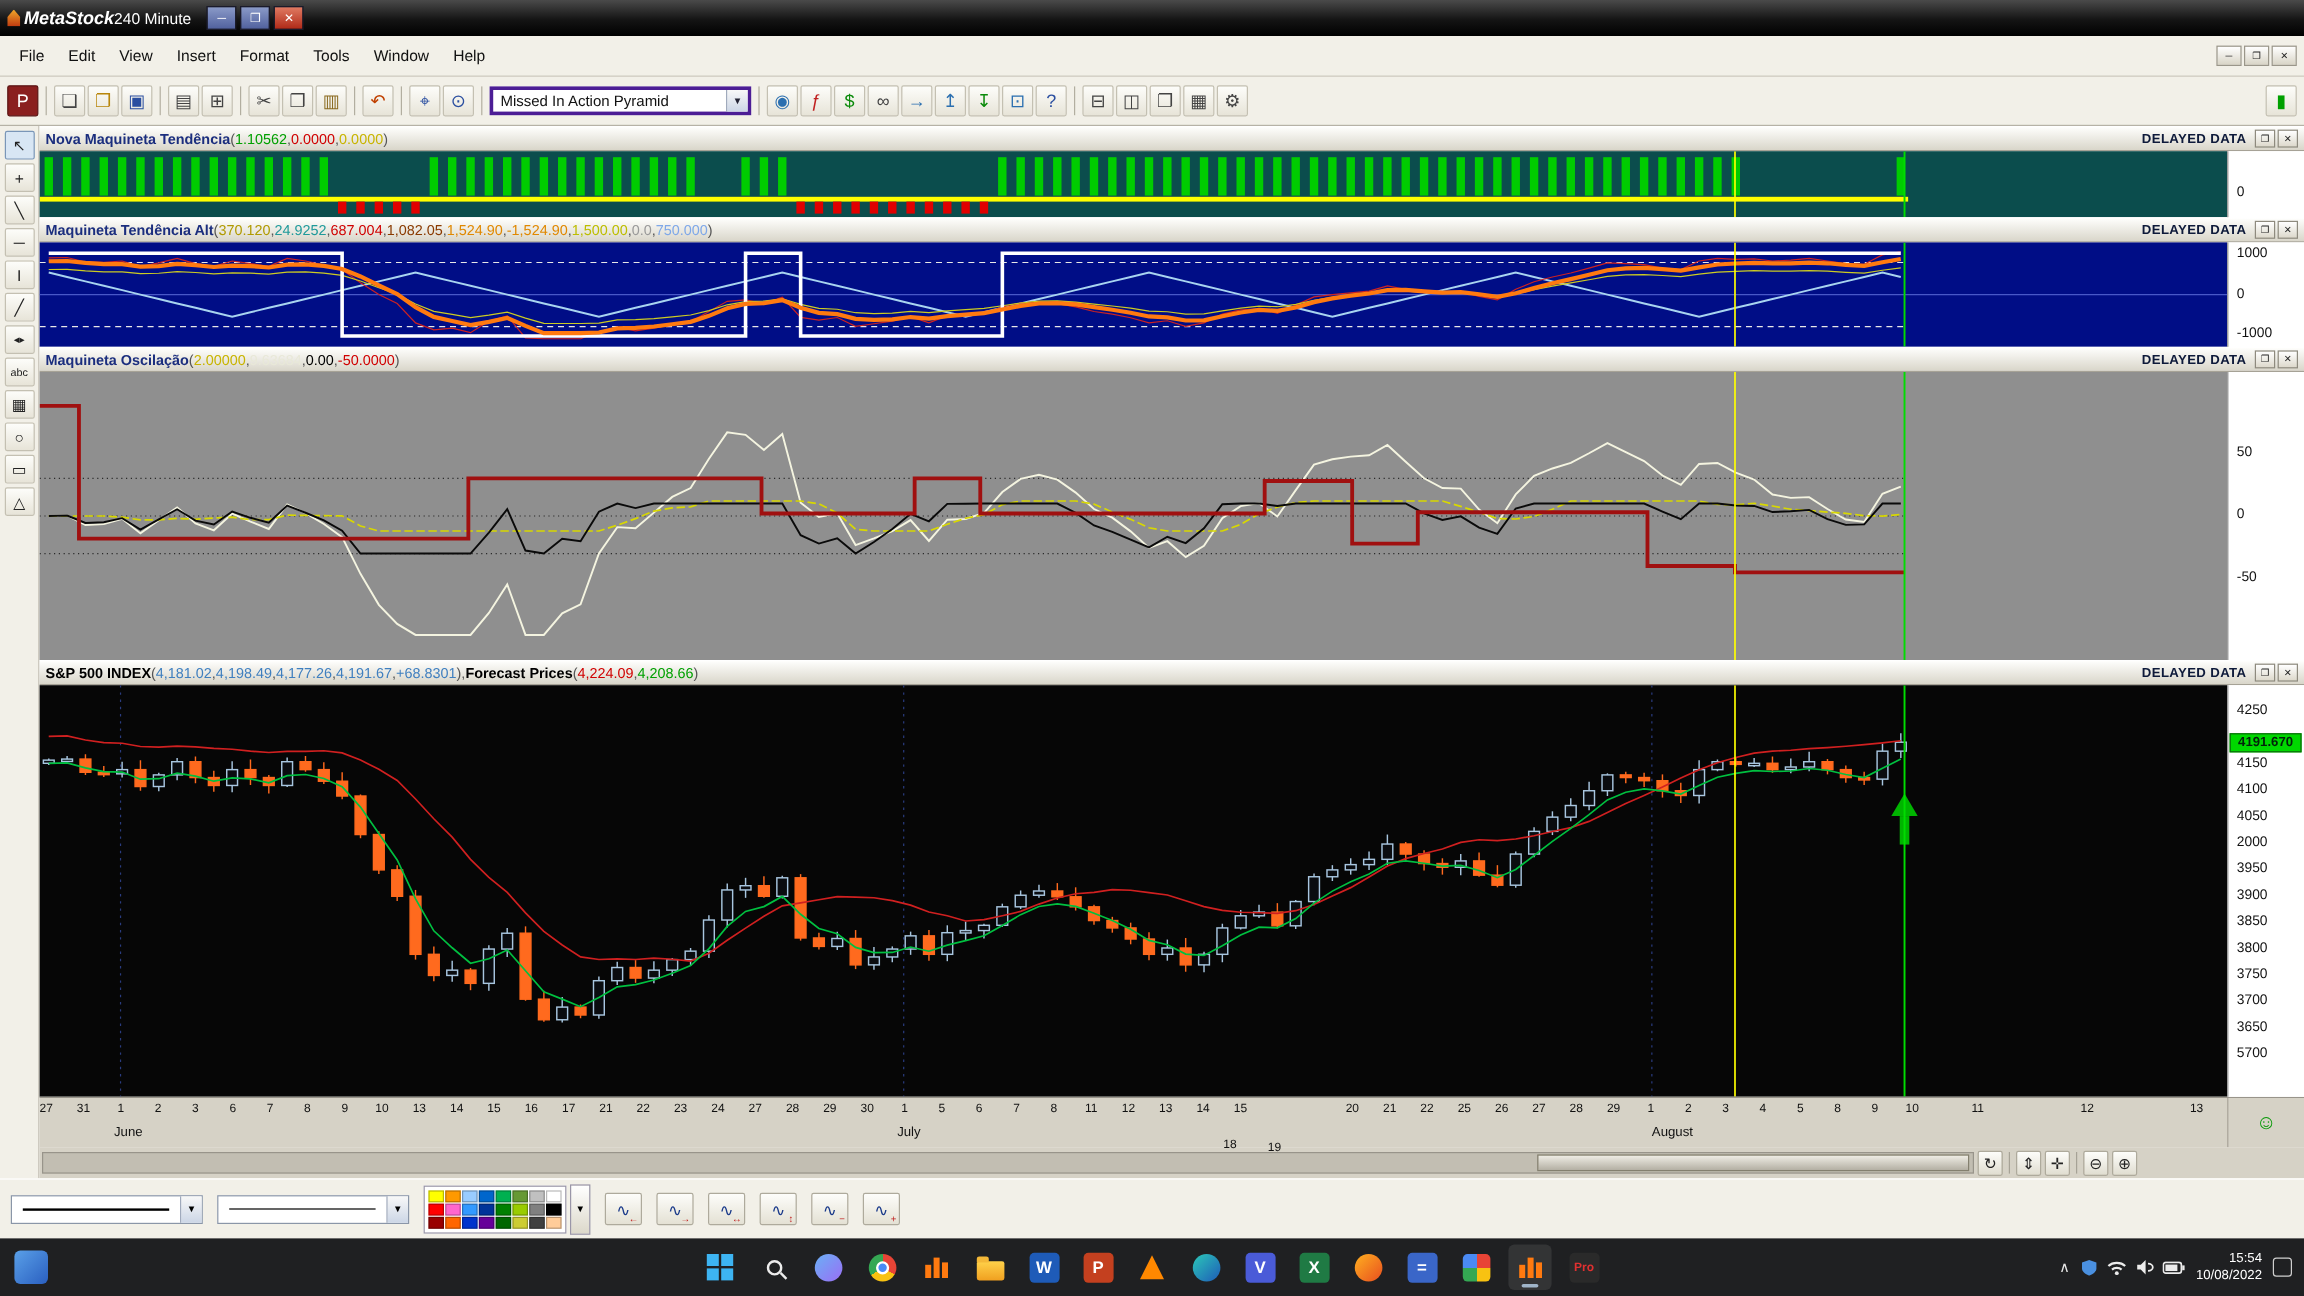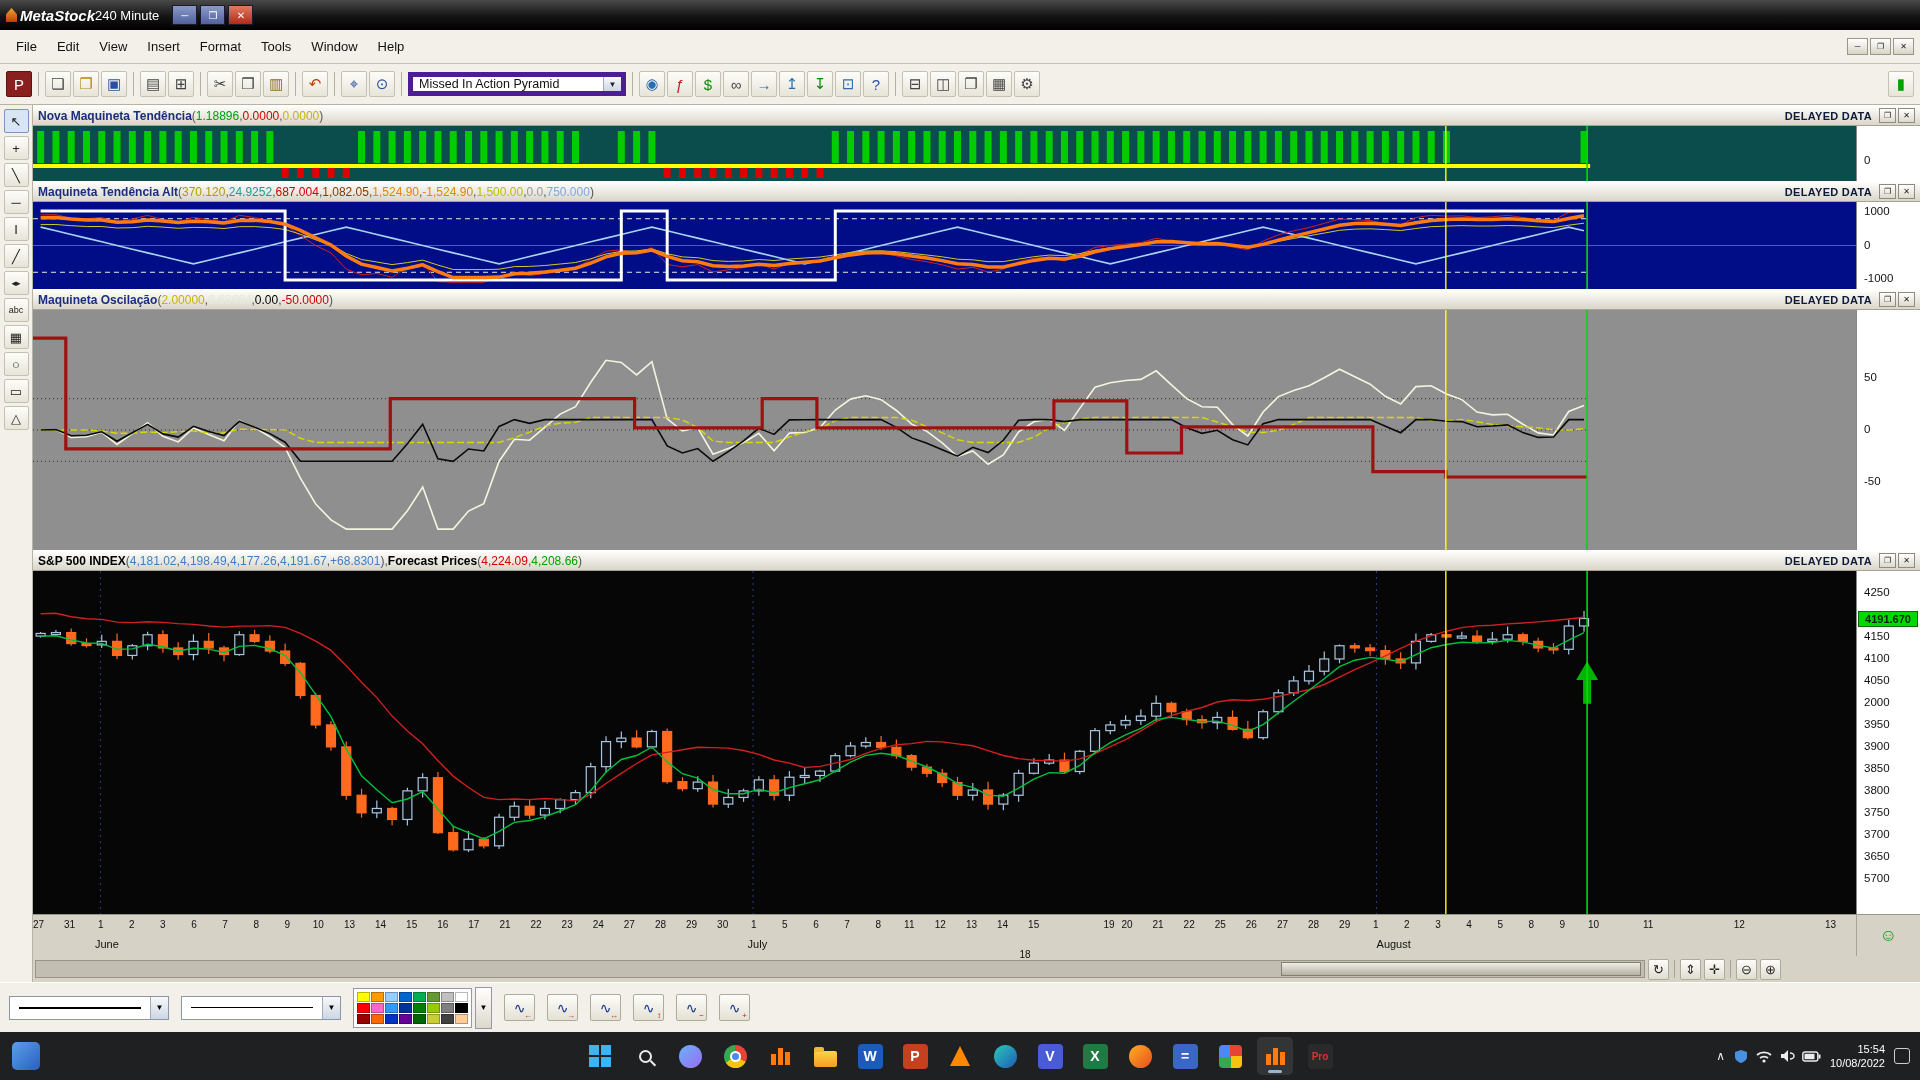--- a/index.html
+++ b/index.html
@@ -27,21 +27,21 @@
   .mdibtn { width:21px; height:17px; border:1px solid #9a968a; background:linear-gradient(#fff,#d8d4c6);
     font-size:8px; display:flex; align-items:center; justify-content:center; color:#222; }
 
   
   .toolbar { height:41px; flex:0 0 41px; background:#f2f0e8; border-bottom:1px solid #b6b2a6;
     display:flex; align-items:center; padding:0 6px; gap:2px; }
   .tbtn { min-width:26px; height:26px; display:flex; align-items:center; justify-content:center;
     font-size:15px; background:linear-gradient(#fdfdfa,#e7e4d8); border:1px solid #c4c0b2; border-radius:2px; }
   .tsep { width:1px; height:24px; background:#b2aea0; margin:0 4px; }
   .tspring { flex:1; }
-  .tcombo { width:218px; height:24px; background:#fff; border:5px solid #4c1d95; display:flex;
+  .tcombo { width:218px; height:24px; background:#fff; border:3px solid #4c1d95; display:flex;
     align-items:center; font-size:12.5px; padding-left:6px; color:#111; }
   .tcombo .arrow { margin-left:auto; width:18px; height:100%; border-left:1px solid #a0aabc;
     background:linear-gradient(#f8f8f8,#ccd6e6); display:flex; align-items:center; justify-content:center; font-size:8px; color:#223; }
 
   
   .main { display:flex; height:877px; flex:0 0 877px; }
   .left-strip { width:33px; flex:0 0 33px; background:#f2f0e8; border-right:1px solid #b6b2a6;
     display:flex; flex-direction:column; align-items:center; padding-top:4px; gap:3px; }
   .ltool { width:25px; height:24px; display:flex; align-items:center; justify-content:center; font-size:13px;
     color:#222; background:linear-gradient(#fdfdfa,#e7e4d8); border:1px solid #c4c0b2; border-radius:2px; }
@@ -222,21 +222,21 @@
         <div class="ltool">▭</div>
         <div class="ltool">△</div>
       </div>
 
     <div class="chart-col">
 
       <div class="phead">
         <div class="ptext" id="ph-0">
             <span style="color: rgb(27, 46, 126); font-weight: bold;">Nova Maquineta Tendência </span>
             <span style="color: rgb(85, 85, 85);">(</span>
-            <span style="color: rgb(0, 160, 0);">1.18896</span>
+            <span style="color: rgb(0, 160, 0);">1.10562</span>
             <span style="color: rgb(85, 85, 85);">, </span>
             <span style="color: rgb(208, 0, 0);">0.0000</span>
             <span style="color: rgb(85, 85, 85);">, </span>
             <span style="color: rgb(200, 180, 0);">0.0000</span>
             <span style="color: rgb(85, 85, 85);">)</span>
           </div>
         <div class="delayed">DELAYED DATA</div>
         <div class="phbtns" id="phb-0" style="display:flex;">
             <div class="phbtn">❐</div>
             <div class="phbtn">✕</div>
@@ -723,21 +723,21 @@
             <span class="dnum" style="left: 751.878px;">5</span>
             <span class="dnum" style="left: 782.978px;">6</span>
             <span class="dnum" style="left: 814.079px;">7</span>
             <span class="dnum" style="left: 845.179px;">8</span>
             <span class="dnum" style="left: 876.28px;">11</span>
             <span class="dnum" style="left: 907.38px;">12</span>
             <span class="dnum" style="left: 938.48px;">13</span>
             <span class="dnum" style="left: 969.581px;">14</span>
             <span class="dnum" style="left: 1000.68px;">15</span>
             <span class="dnum" style="left: 992px; margin-top: 30px;">18</span>
-            <span class="dnum" style="left: 1076px;">19</span>
+            <span class="dnum" style="left: 1029px; margin-top: 32px;">19</span>
             <span class="dnum" style="left: 1093.98px;">20</span>
             <span class="dnum" style="left: 1125.08px;">21</span>
             <span class="dnum" style="left: 1156.18px;">22</span>
             <span class="dnum" style="left: 1187.28px;">25</span>
             <span class="dnum" style="left: 1218.38px;">26</span>
             <span class="dnum" style="left: 1249.48px;">27</span>
             <span class="dnum" style="left: 1280.58px;">28</span>
             <span class="dnum" style="left: 1311.68px;">29</span>
             <span class="dnum" style="left: 1342.79px;">1</span>
             <span class="dnum" style="left: 1373.89px;">2</span>

